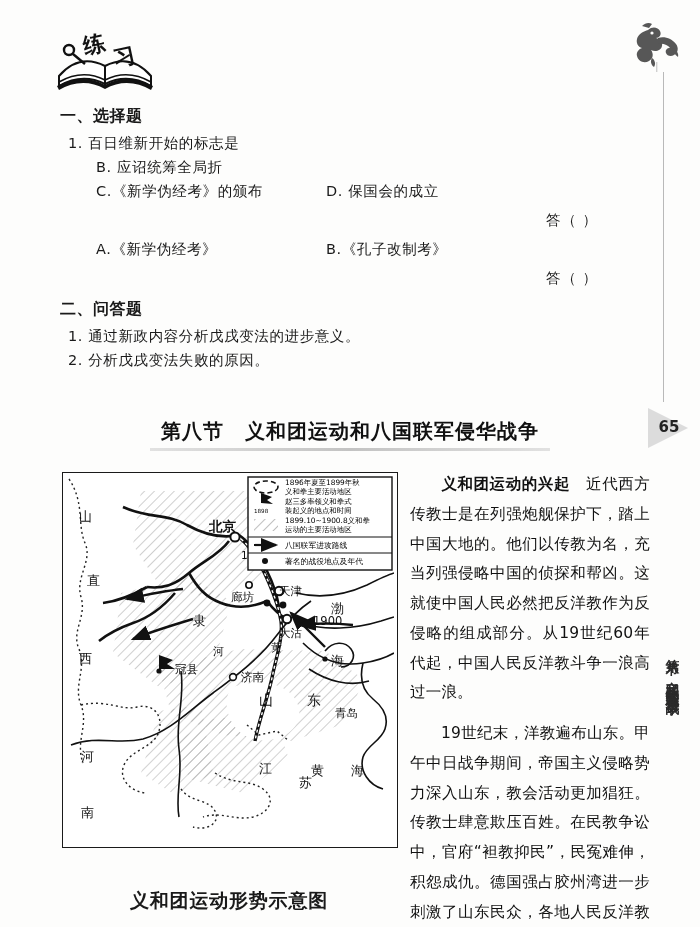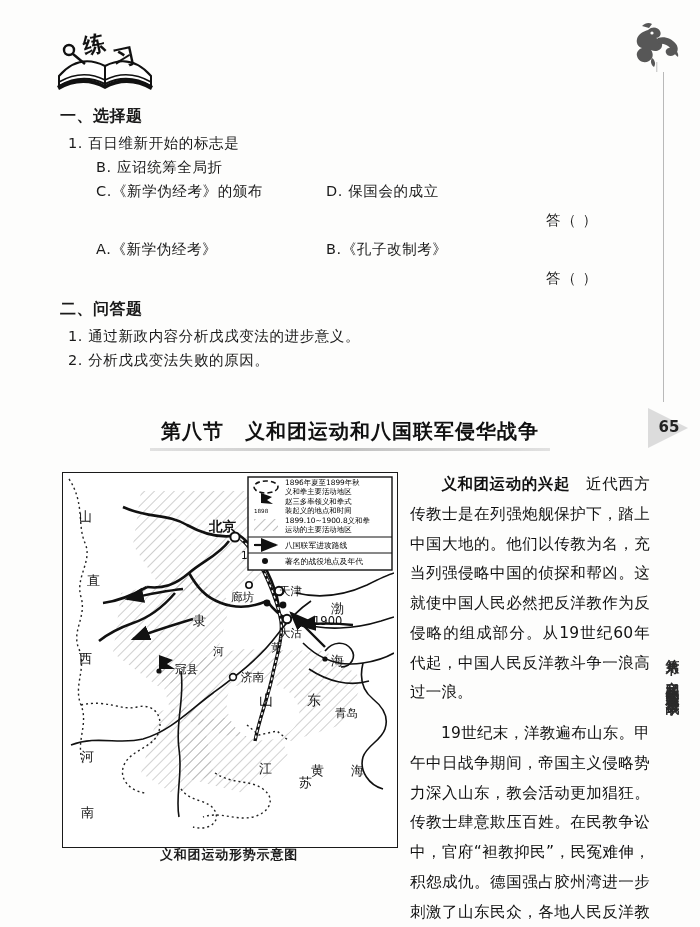--- a/index.html
+++ b/index.html
@@ -53,22 +53,22 @@
   .sec-head{position:absolute;left:0;top:418px;width:700px;text-align:center;}
   .sec-head .t{display:inline-block;font-size:20px;font-weight:bold;
      letter-spacing:1px;color:#111;padding-bottom:3px;}
   .sec-head .shadow{display:block;width:400px;height:3px;margin:0 auto;
      background:linear-gradient(90deg,#cfcfcf,#9c9c9c,#cfcfcf);opacity:.6;}
 
   
   .mapbox{position:absolute;left:62px;top:472px;width:334px;height:374px;
      border:1.5px solid #1a1a1a;background:#fff;overflow:hidden;}
   .mapbox svg{display:block;}
-  .mapcap{position:absolute;left:62px;top:846px;width:334px;text-align:center;
-     font-size:13px;font-weight:bold;letter-spacing:.8px;color:#1a1a1a;}
+  .mapcap{position:absolute;left:62px;top:888px;width:334px;text-align:center;
+     font-size:19px;font-weight:bold;letter-spacing:.8px;color:#1a1a1a;}
 
   
 
   
   .bodycol{position:absolute;left:410px;top:470px;width:240px;
      font-size:15.5px;line-height:1.92;color:#111;
      text-align:justify;letter-spacing:.2px;}
   .bodycol p{margin:0 0 11px 0;}
   .bodycol .lead{font-weight:bold;}
   .bodycol .indent{text-indent:2em;}

